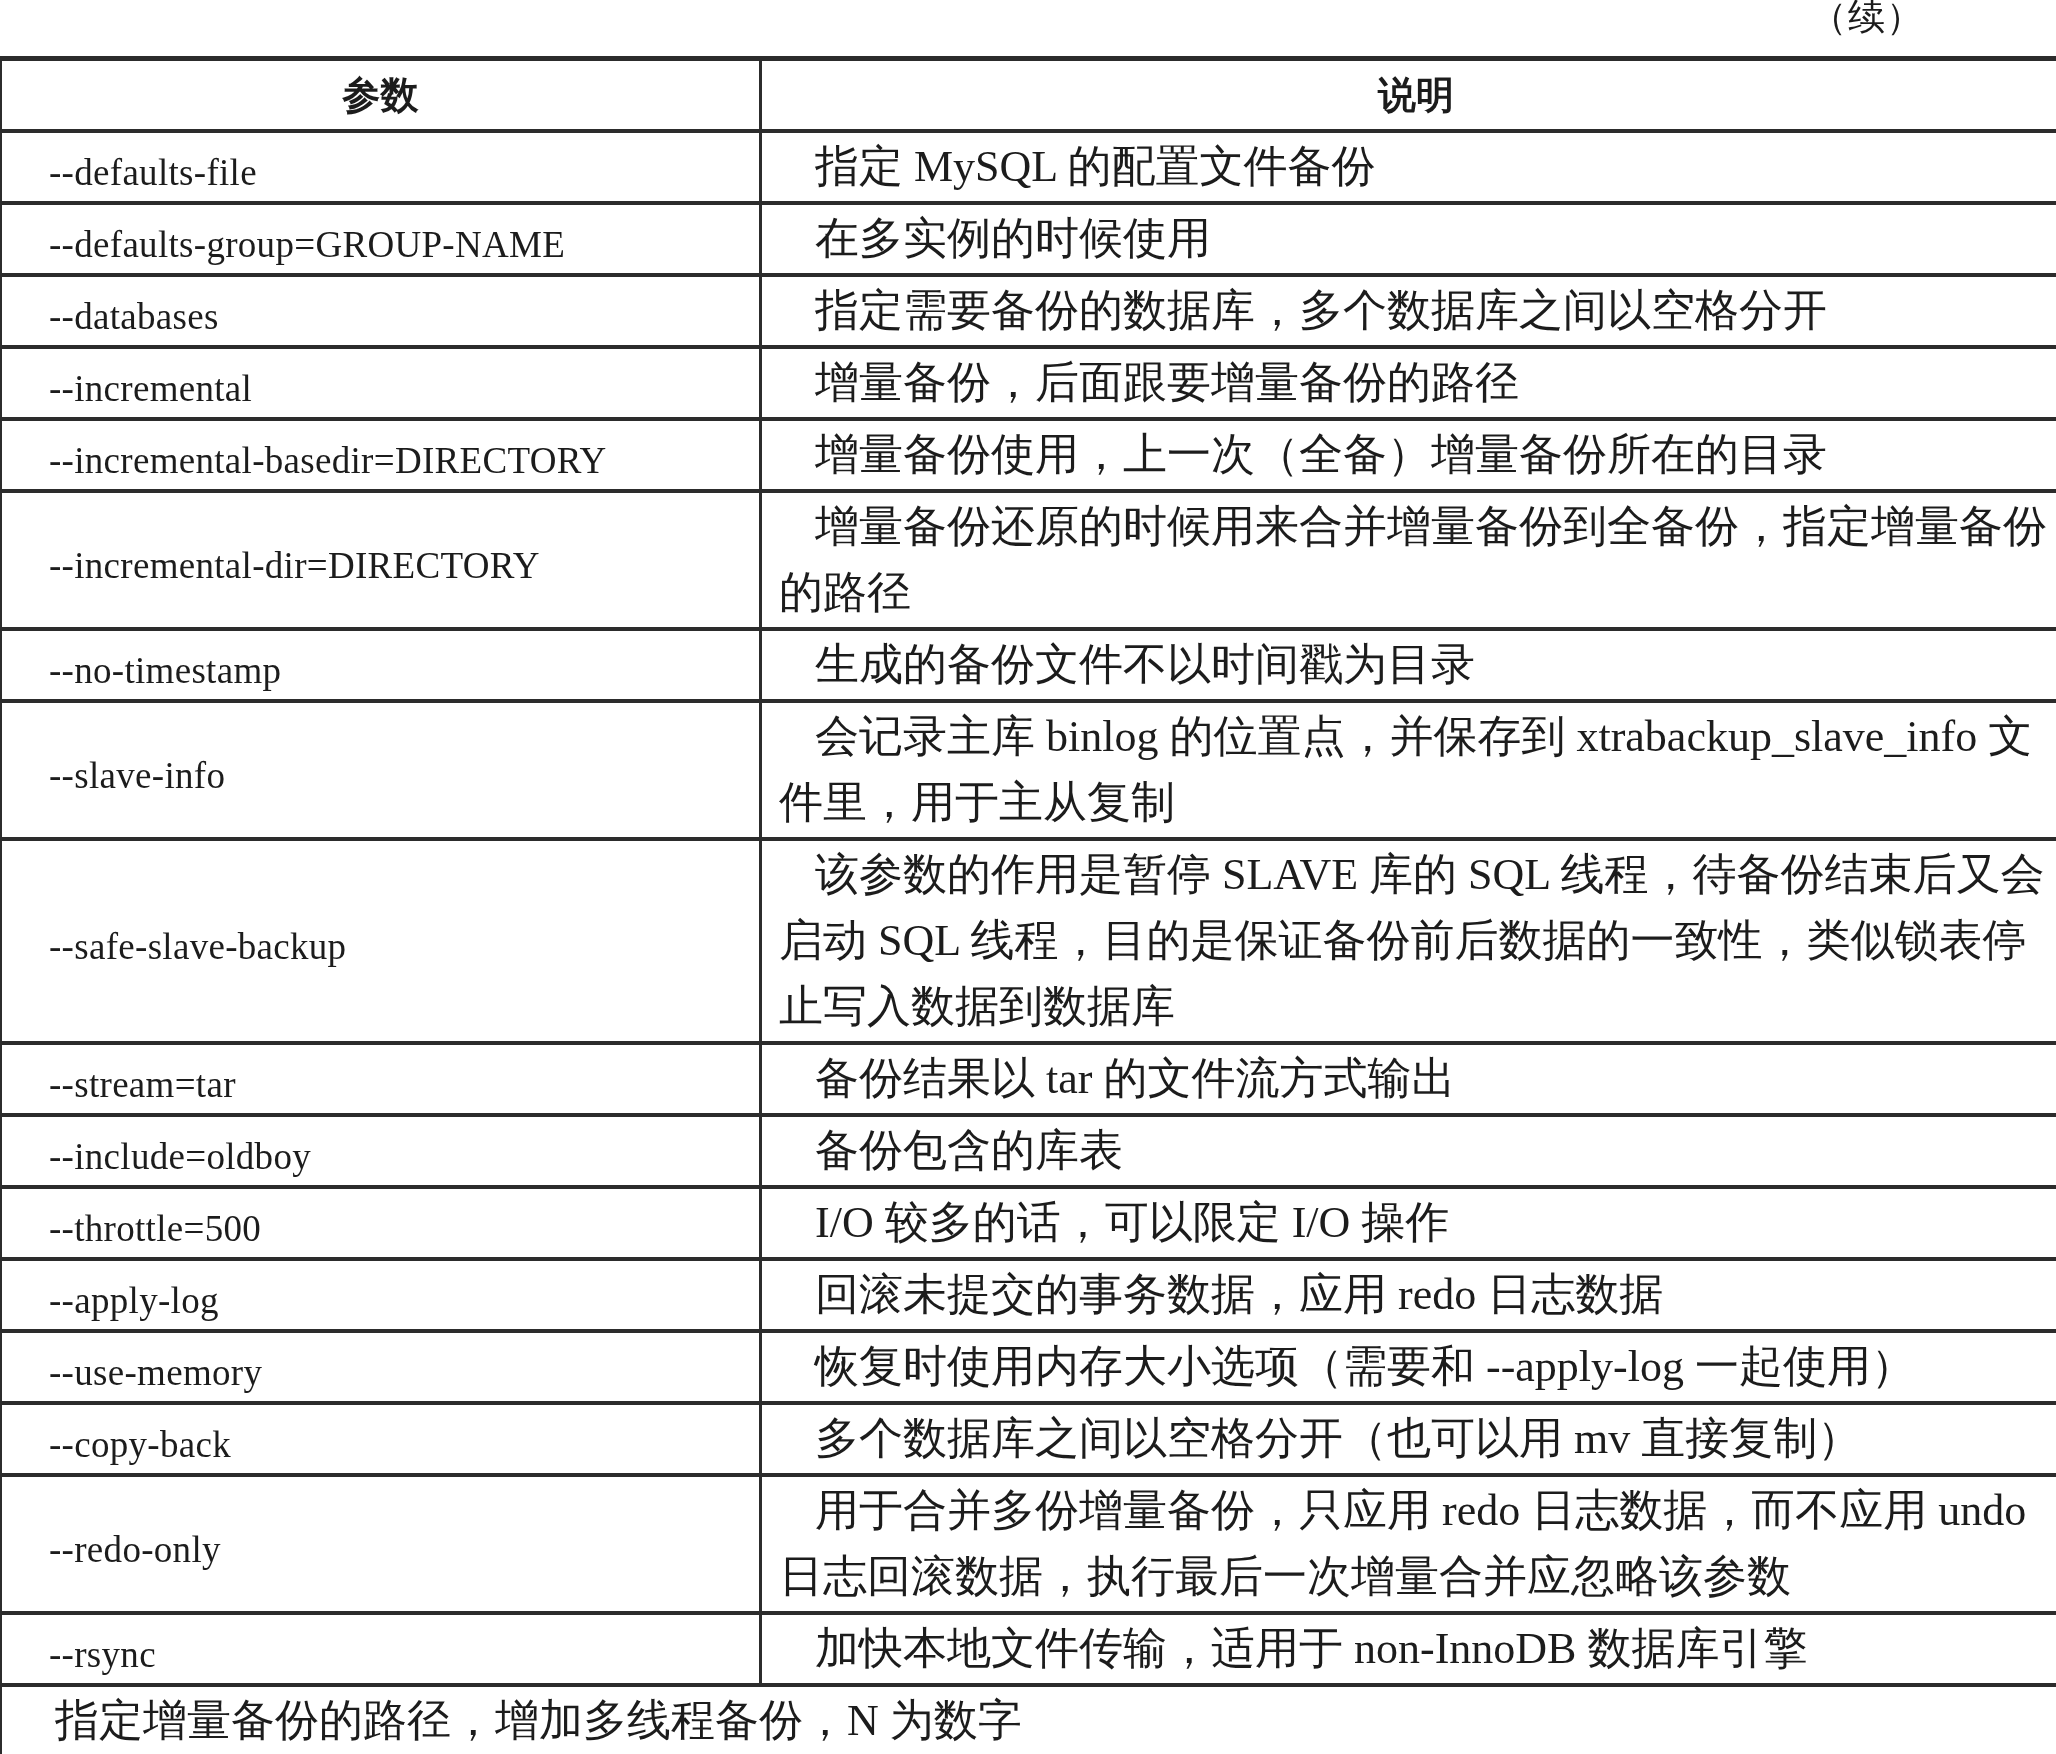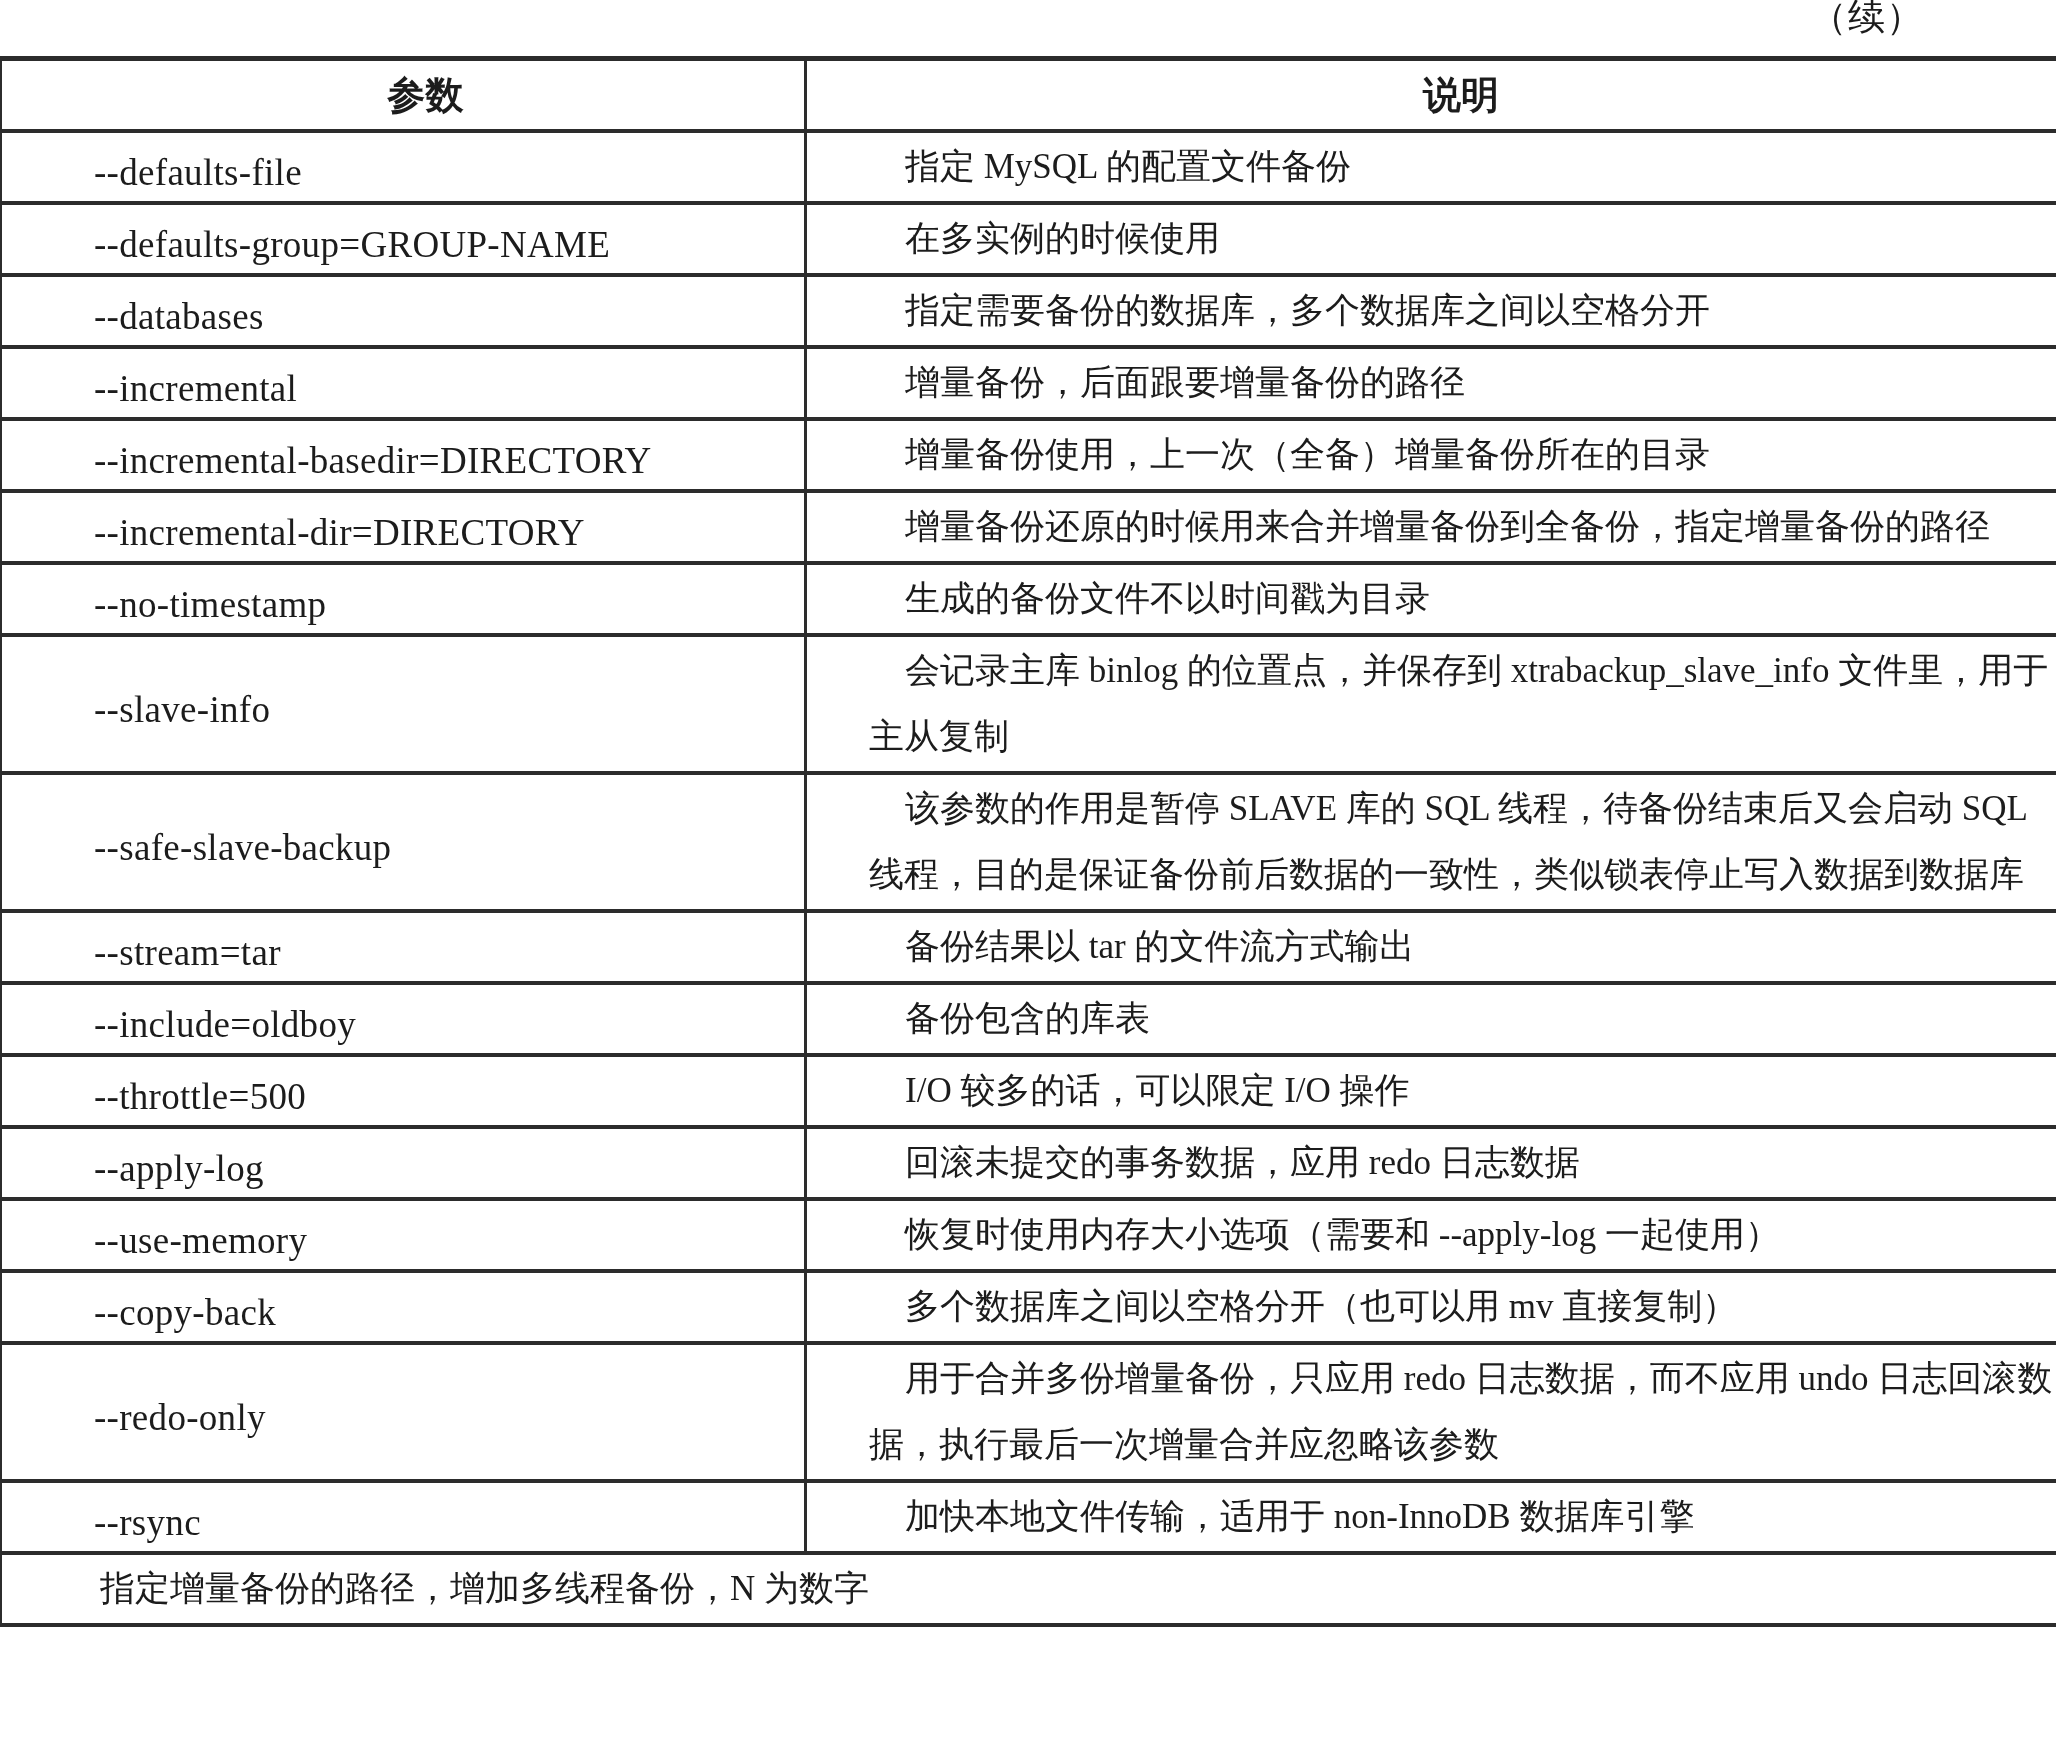--- a/index.html
+++ b/index.html
@@ -43,38 +43,37 @@
     display: flex;
     align-items: stretch;
     border-bottom: 4px solid var(--border-color);
     background: var(--bg-color);
   }
   .cell {
     box-sizing: border-box;
     min-height: 68px;
     display: flex;
     align-items: center;
-    margin-left: 45px;
   }
   .cell-param {
     flex: 0 0 760px;
     width: 760px;
     border-right: 3px solid var(--border-color);
     padding: 12px 14px 1px 47px;
     font-size: 37px;
     line-height: 46px;
     letter-spacing: 0.3px;
   }
   .cell-desc {
     flex: 1 1 auto;
     padding: 1px 10px 1px 17px;
   }
   .desc-text {
     margin: 0;
-    font-size: 35px;
+    font-size: 44px;
     line-height: 66px;
     text-indent: 36px;          
   }
   .param-text {
     display: inline-block;
   }
   .header-row .cell {
     font-family: "Liberation Sans", "DejaVu Sans", sans-serif;
     font-weight: 700;
     font-size: 38px;

